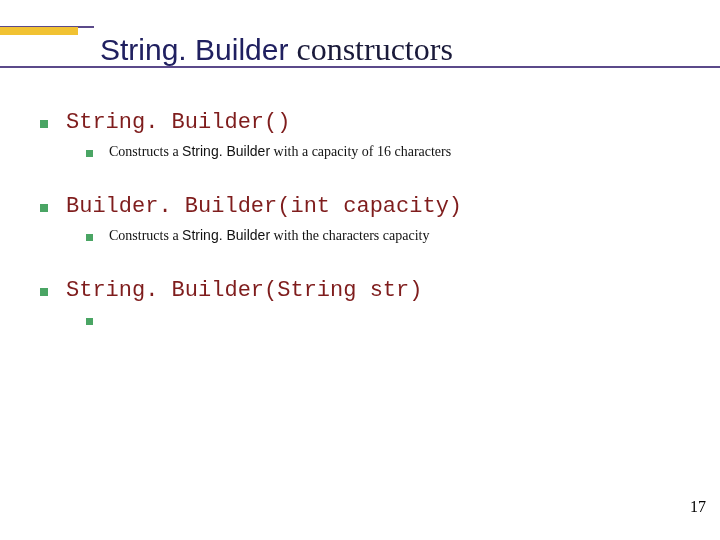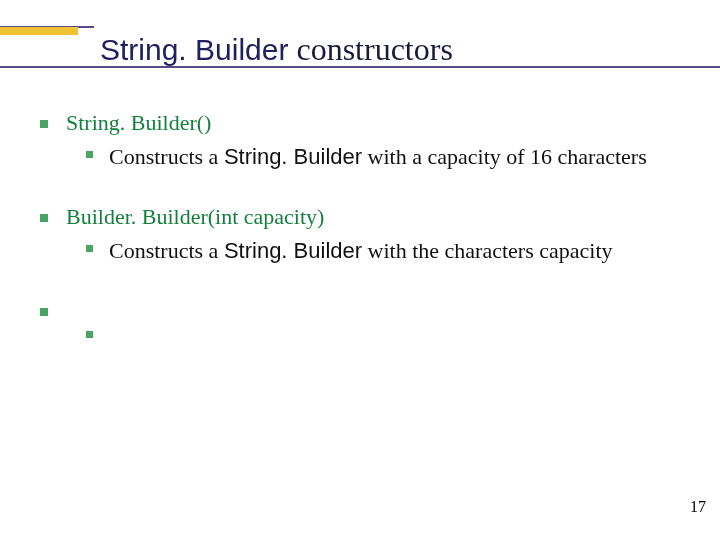--- a/index.html
+++ b/index.html
@@ -62,34 +62,34 @@
     align-items: flex-start;
     margin-bottom: 8px;
     font-size: 22px;
     color: #111;
   }
   .l2 {
     display: flex;
     align-items: flex-start;
     margin-left: 46px;
     margin-bottom: 20px;
-    font-size: 22px;
+    font-size: 14px;
     font-family: "Times New Roman", Times, serif;
     color: #111;
   }
   .l1 .bullet, .l2 .bullet {
     width: 8px;
     height: 8px;
     background: #4aa564;
     flex: 0 0 auto;
     margin-right: 18px;
   }
   .l1 .bullet { margin-top: 10px; }
   .l2 .bullet { width: 7px; height: 7px; margin-top: 7px; margin-right: 16px; }
-  .sans-dark { font-family: Liberation Serif, serif; color: #15803d; }
+  .sans-dark { font-family: Liberation Mono, monospace; color: #7f1d1d; }
   .serif { font-family: "Times New Roman", Times, serif; }
   .code-sans { font-family: Verdana, sans-serif; }
   .gap { height: 14px; }
   .page-num {
     position: absolute;
     right: 14px;
     bottom: 24px;
     font-family: "Times New Roman", Times, serif;
     font-size: 16px;
     color: #000;
@@ -130,20 +130,21 @@
     <div class="bullet"></div>
     <div>
       <span class="serif">Constructs a </span><span class="code-sans">String. Builder</span><span class="serif"> with the characters capacity</span>
     </div>
   </div>
 
   <div class="gap"></div>
 
   <div class="l1">
     <div class="bullet"></div>
+    <div class="sans-dark">String. Builder(String str)</div>
   </div>
   <div class="l2">
     <div class="bullet"></div>
   </div>
 
 </div>
 
 <div class="page-num">17</div>
 
 </body></html>

